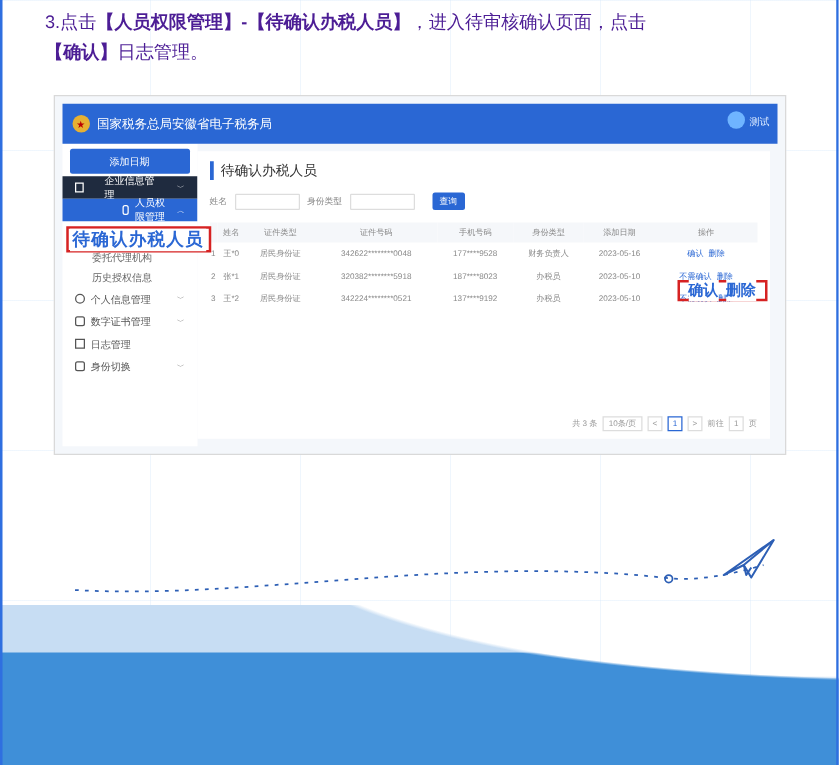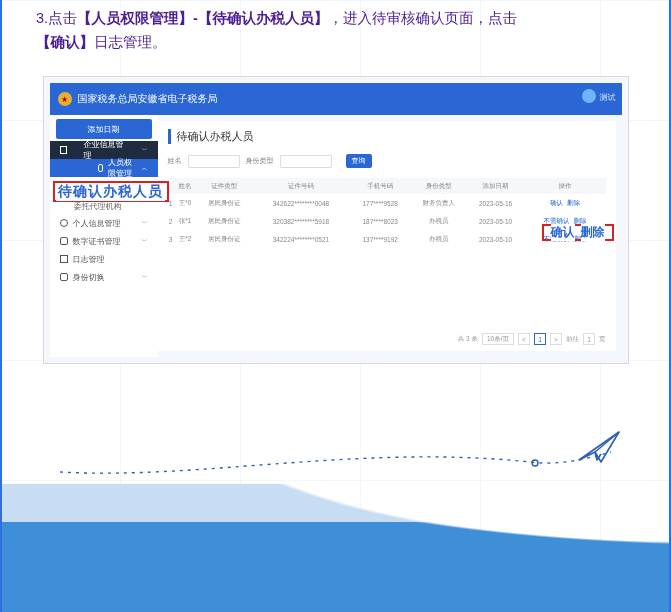--- a/index.html
+++ b/index.html
@@ -143,20 +143,21 @@
           <span>企业信息管理</span>
           <span class="chev">﹀</span>
         </div>
         <div class="navitem blue">
           <span class="navico"></span>
           <span>人员权限管理</span>
           <span class="chev">︿</span>
         </div>
         <div style="height:21px"></div>
         <div class="subitem">委托代理机构</div>
+        <div class="subitem">历史授权信息</div>
         <div class="navitem">
             <span class="navico circle"></span>
             <span>个人信息管理</span>
             <span class="chev">﹀</span>
           </div>
         <div class="navitem">
             <span class="navico"></span>
             <span>数字证书管理</span>
             <span class="chev">﹀</span>
           </div>

